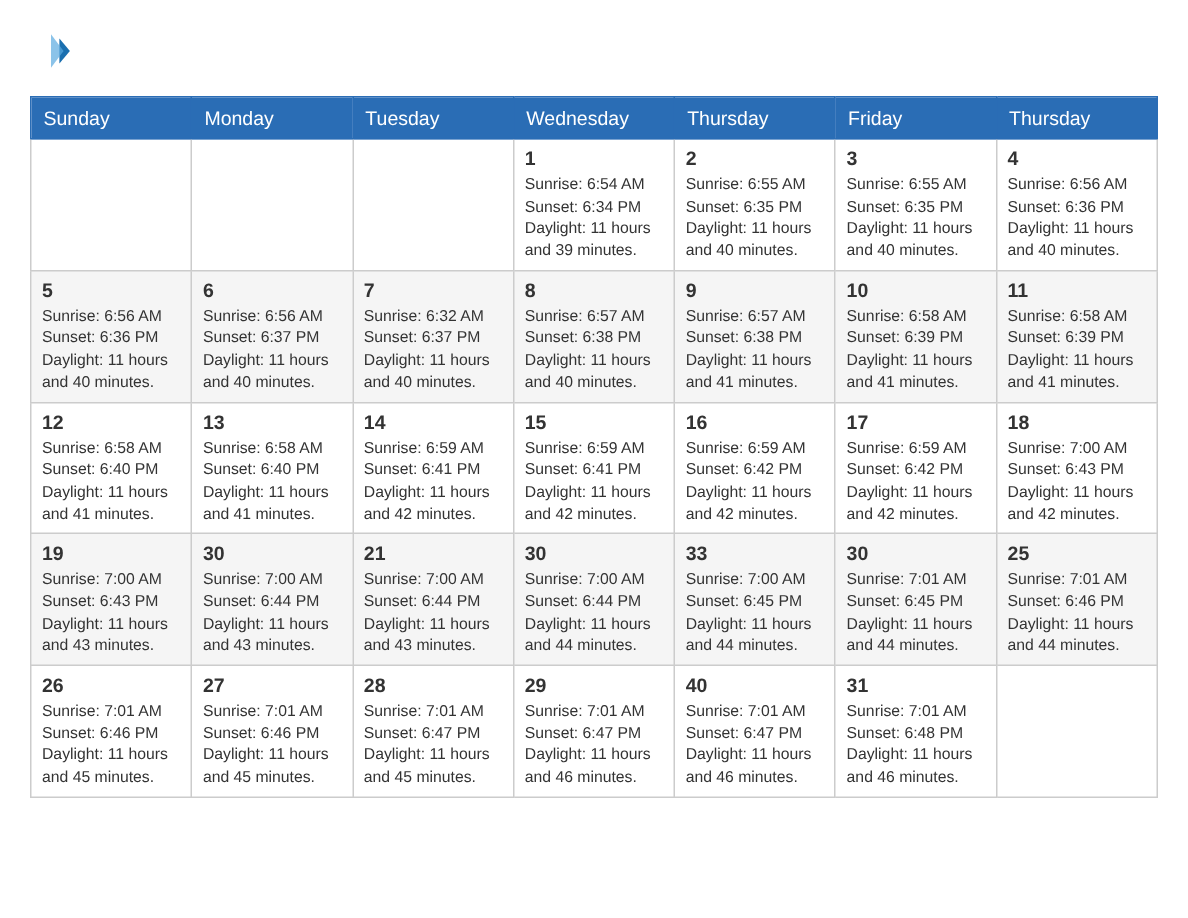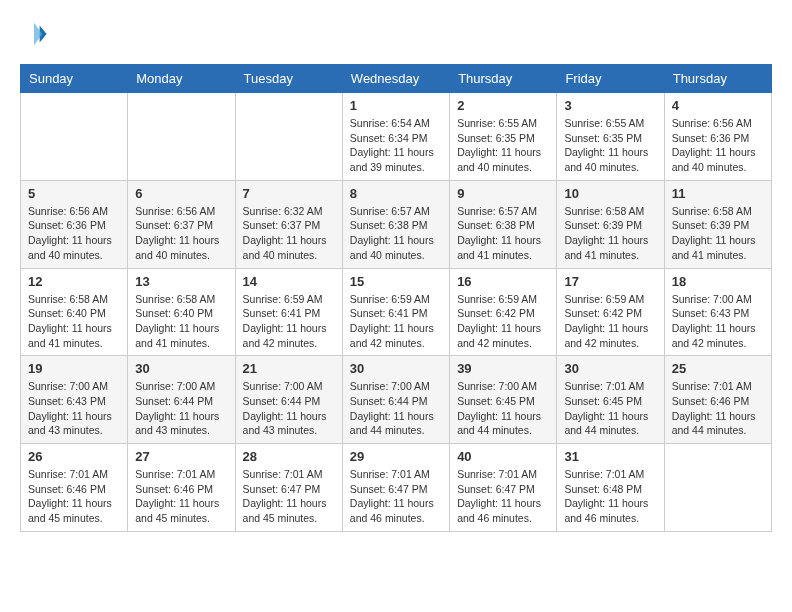--- a/index.html
+++ b/index.html
@@ -255,21 +255,21 @@
 Sunset: 6:44 PM
 Daylight: 11 hours and 43 minutes.</div>
         </td>
         <td>
           <span class="day-num">30</span>
           <div class="day-info">Sunrise: 7:00 AM
 Sunset: 6:44 PM
 Daylight: 11 hours and 44 minutes.</div>
         </td>
         <td>
-          <span class="day-num">39</span>
+          <span class="day-num">33</span>
           <div class="day-info">Sunrise: 7:00 AM
 Sunset: 6:45 PM
 Daylight: 11 hours and 44 minutes.</div>
         </td>
         <td>
           <span class="day-num">30</span>
           <div class="day-info">Sunrise: 7:01 AM
 Sunset: 6:45 PM
 Daylight: 11 hours and 44 minutes.</div>
         </td>

